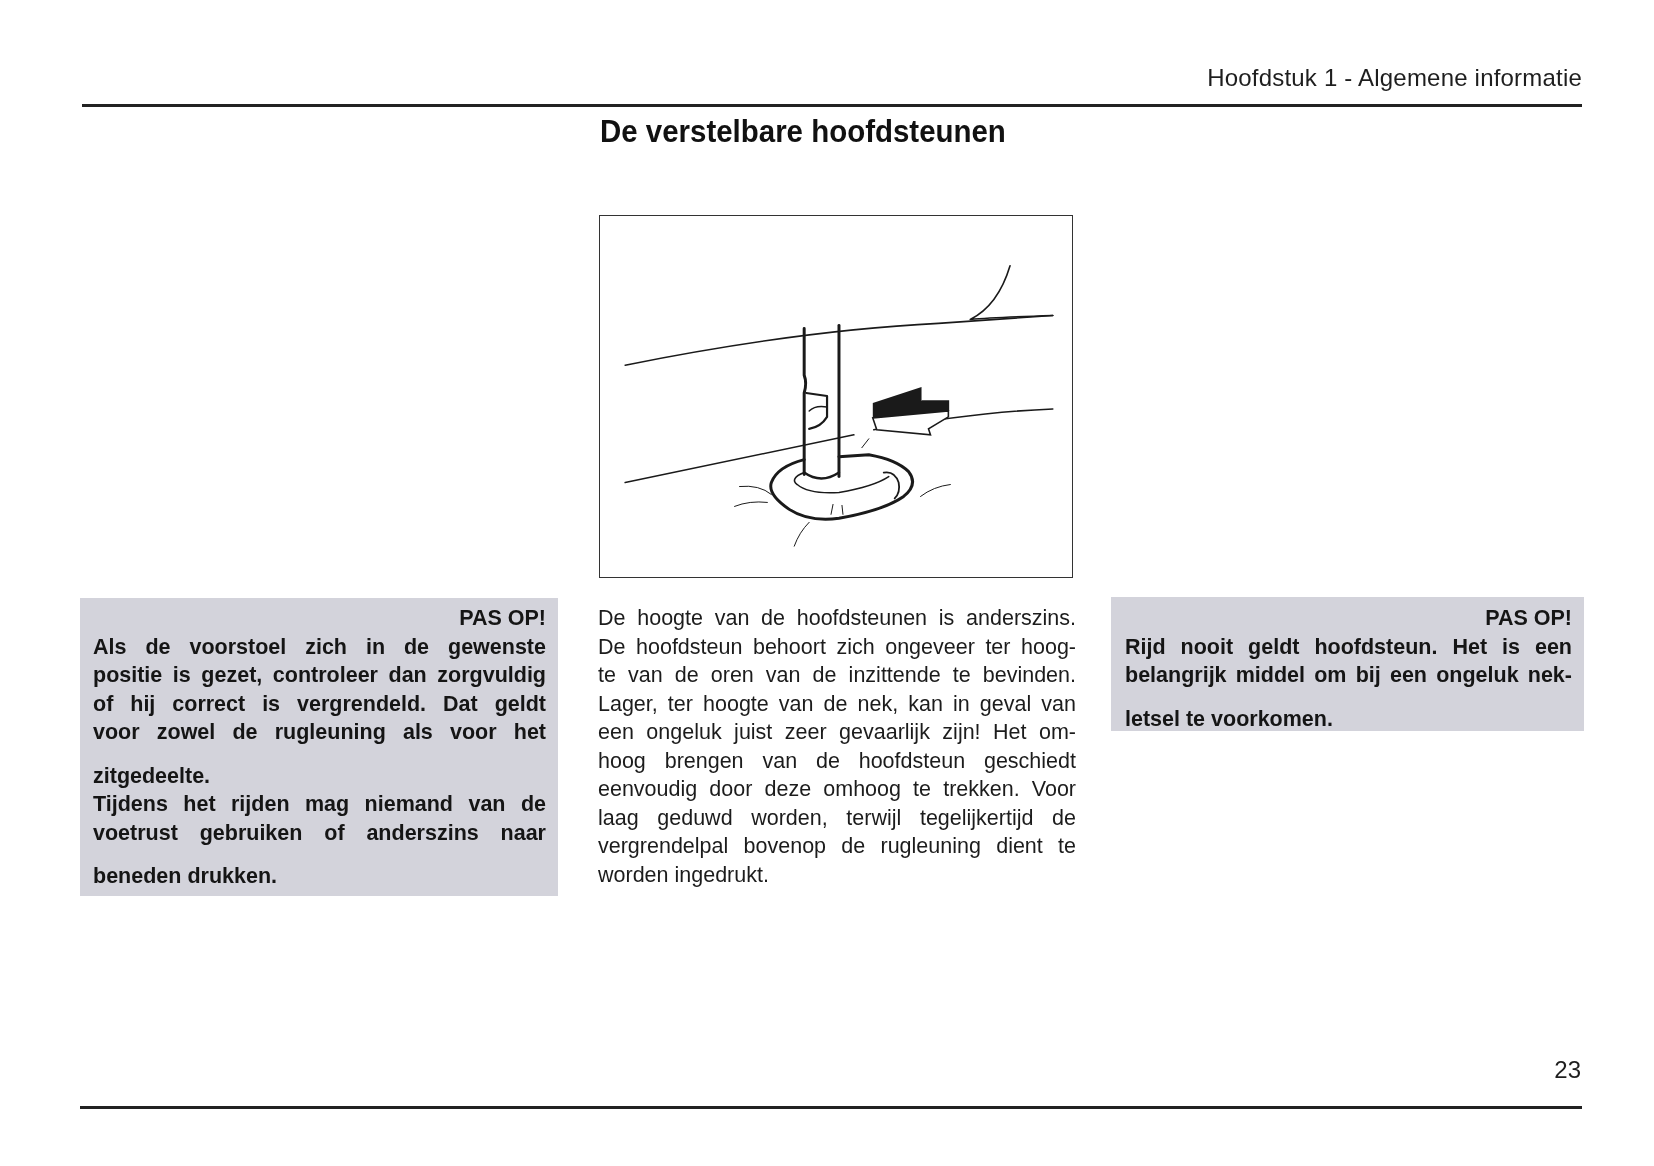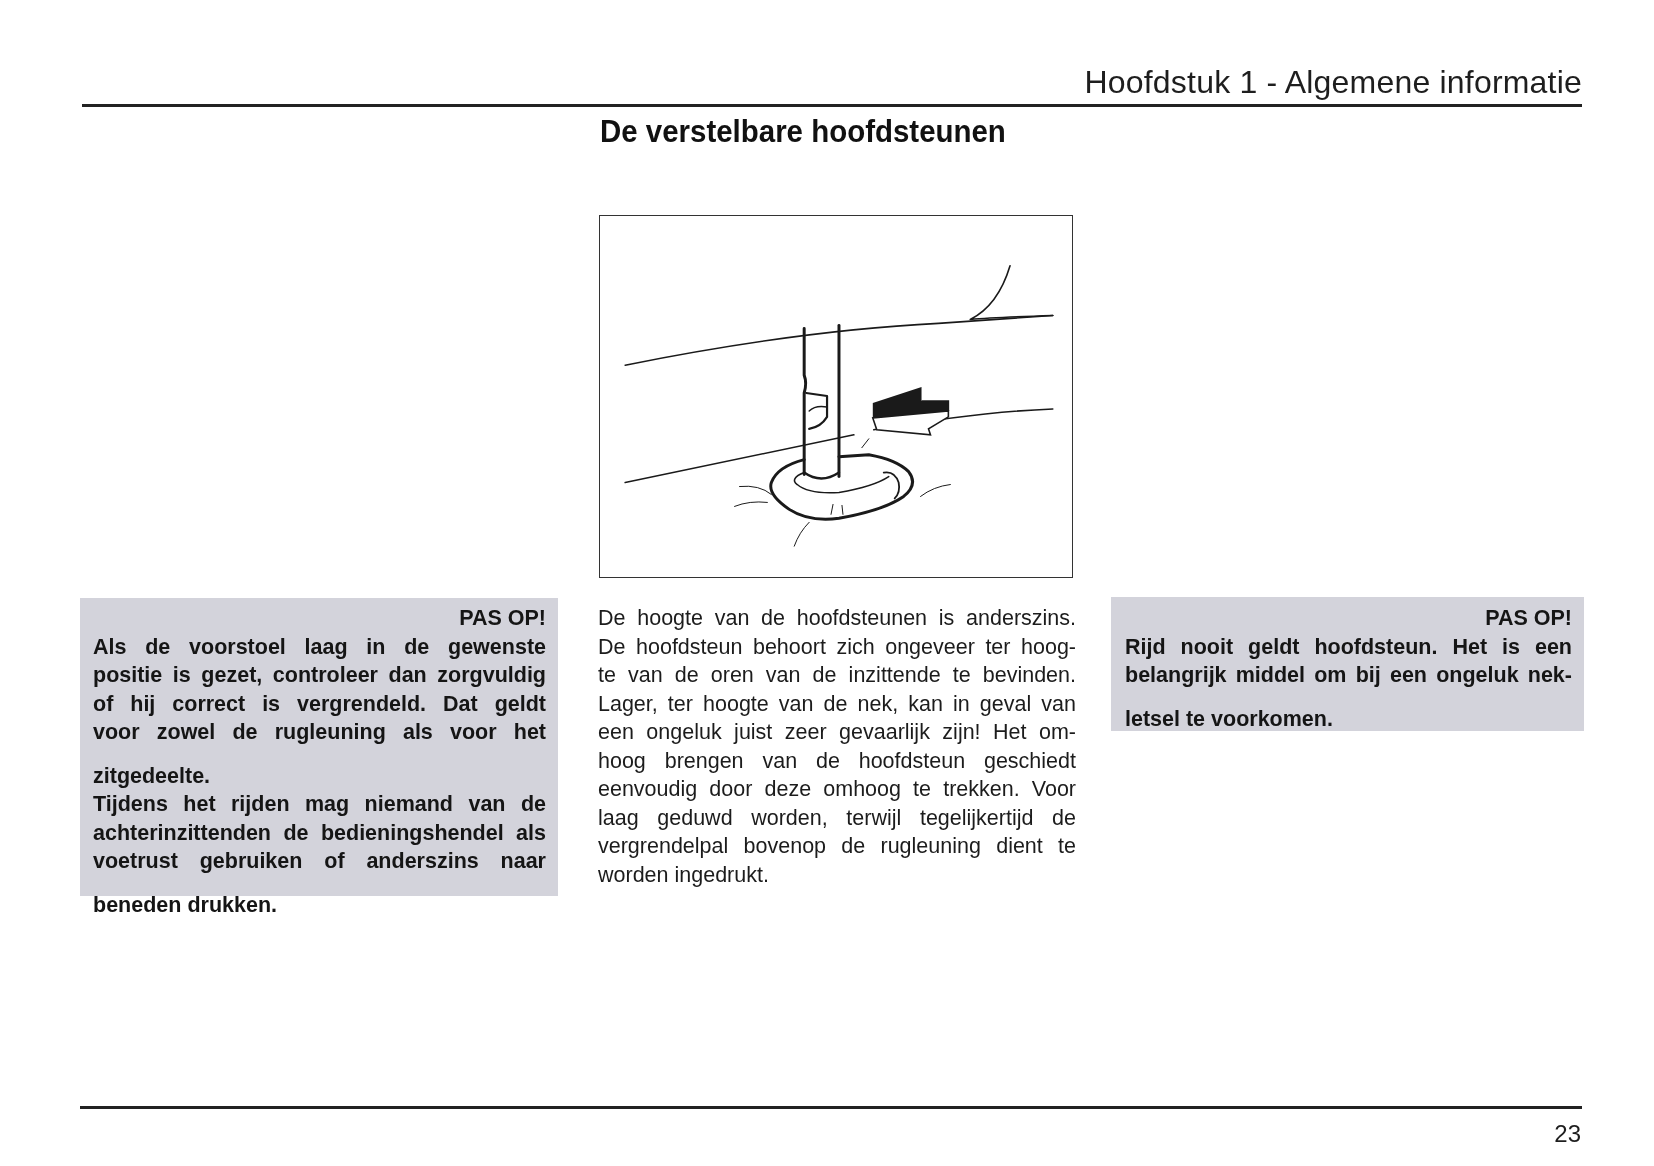--- a/index.html
+++ b/index.html
@@ -2,21 +2,21 @@
 <html><head>
   <meta charset="utf-8">
   <style>
     html, body { margin: 0; padding: 0; background: #ffffff; }
     body {
       width: 1654px; height: 1166px; position: relative; overflow: hidden;
       font-family: "Liberation Sans", sans-serif; color: #1a1a1a;
     }
     .running-head {
       position: absolute; right: 72px; top: 64px;
-      font-size: 32px; letter-spacing: 0.2px; color: #1e1e1e;
+      font-size: 24px; letter-spacing: 0.2px; color: #1e1e1e;
     }
     .rule-top {
       position: absolute; left: 82px; top: 104px; width: 1500px; height: 3px;
       background: #222;
     }
     .page-title {
       position: absolute; left: 600px; top: 114px;
       font-size: 31px; font-weight: bold; color: #111;
       transform: scaleX(0.95); transform-origin: left center;
     }
@@ -40,21 +40,21 @@
     .body-text {
       position: absolute; left: 598px; top: 604px; width: 478px;
       font-size: 21.5px; line-height: 28.5px; color: #1c1c1c;
     }
     .body-text .line { display: block; text-align: justify; text-align-last: justify; white-space: nowrap; }
     .body-text .line.last { text-align-last: left; }
     .rule-bottom {
       position: absolute; left: 80px; top: 1106px; width: 1502px; height: 3px; background: #222;
     }
     .page-number {
-      position: absolute; right: 73px; top: 1120px; font-size: 24px; color: #1e1e1e;
+      position: absolute; right: 73px; top: 1056px; font-size: 24px; color: #1e1e1e;
     }
   </style>
 </head>
 <body>
 
 <div class="running-head">Hoofdstuk 1 - Algemene informatie</div>
 <div class="rule-top"></div>
 
 <div class="page-title">De verstelbare hoofdsteunen</div>
 
@@ -93,27 +93,26 @@
       <path d="M274 188 L323 172 L323 186 L350 186 L350 196 L274 203 Z" fill="#1a1a1a"></path>
       <path d="M274 203 L350 196 L350 202 L330 214 L332 220 L278 215 Z" fill="#ffffff" stroke="#1a1a1a" stroke-width="1.6"></path>
       <path d="M323 186 L350 186 L350 196" fill="none" stroke="#1a1a1a" stroke-width="1.6"></path>
     </g>
   </svg>
 </div>
 
 <div class="warn warn-left" style="background: rgb(211, 211, 219);">
   <span class="warn-title">PAS OP!</span>
   <p>
-    <span class="line">Als de voorstoel laag in de gewenste</span>
+    <span class="line">Als de voorstoel zich in de gewenste</span>
     <span class="line">positie is gezet, controleer dan zorgvuldig</span>
     <span class="line">of hij correct is vergrendeld. Dat geldt</span>
     <span class="line">voor zowel de rugleuning als voor het</span>
     <span class="line last">zitgedeelte.</span>
     <span class="line">Tijdens het rijden mag niemand van de</span>
-    <span class="line">achterinzittenden de bedieningshendel als</span>
     <span class="line">voetrust gebruiken of anderszins naar</span>
     <span class="line last">beneden drukken.</span>
   </p>
 </div>
 
 <div class="body-text">
   <span class="line">De hoogte van de hoofdsteunen is anderszins.</span>
   <span class="line">De hoofdsteun behoort zich ongeveer ter hoog-</span>
   <span class="line">te van de oren van de inzittende te bevinden.</span>
   <span class="line">Lager, ter hoogte van de nek, kan in geval van</span>

